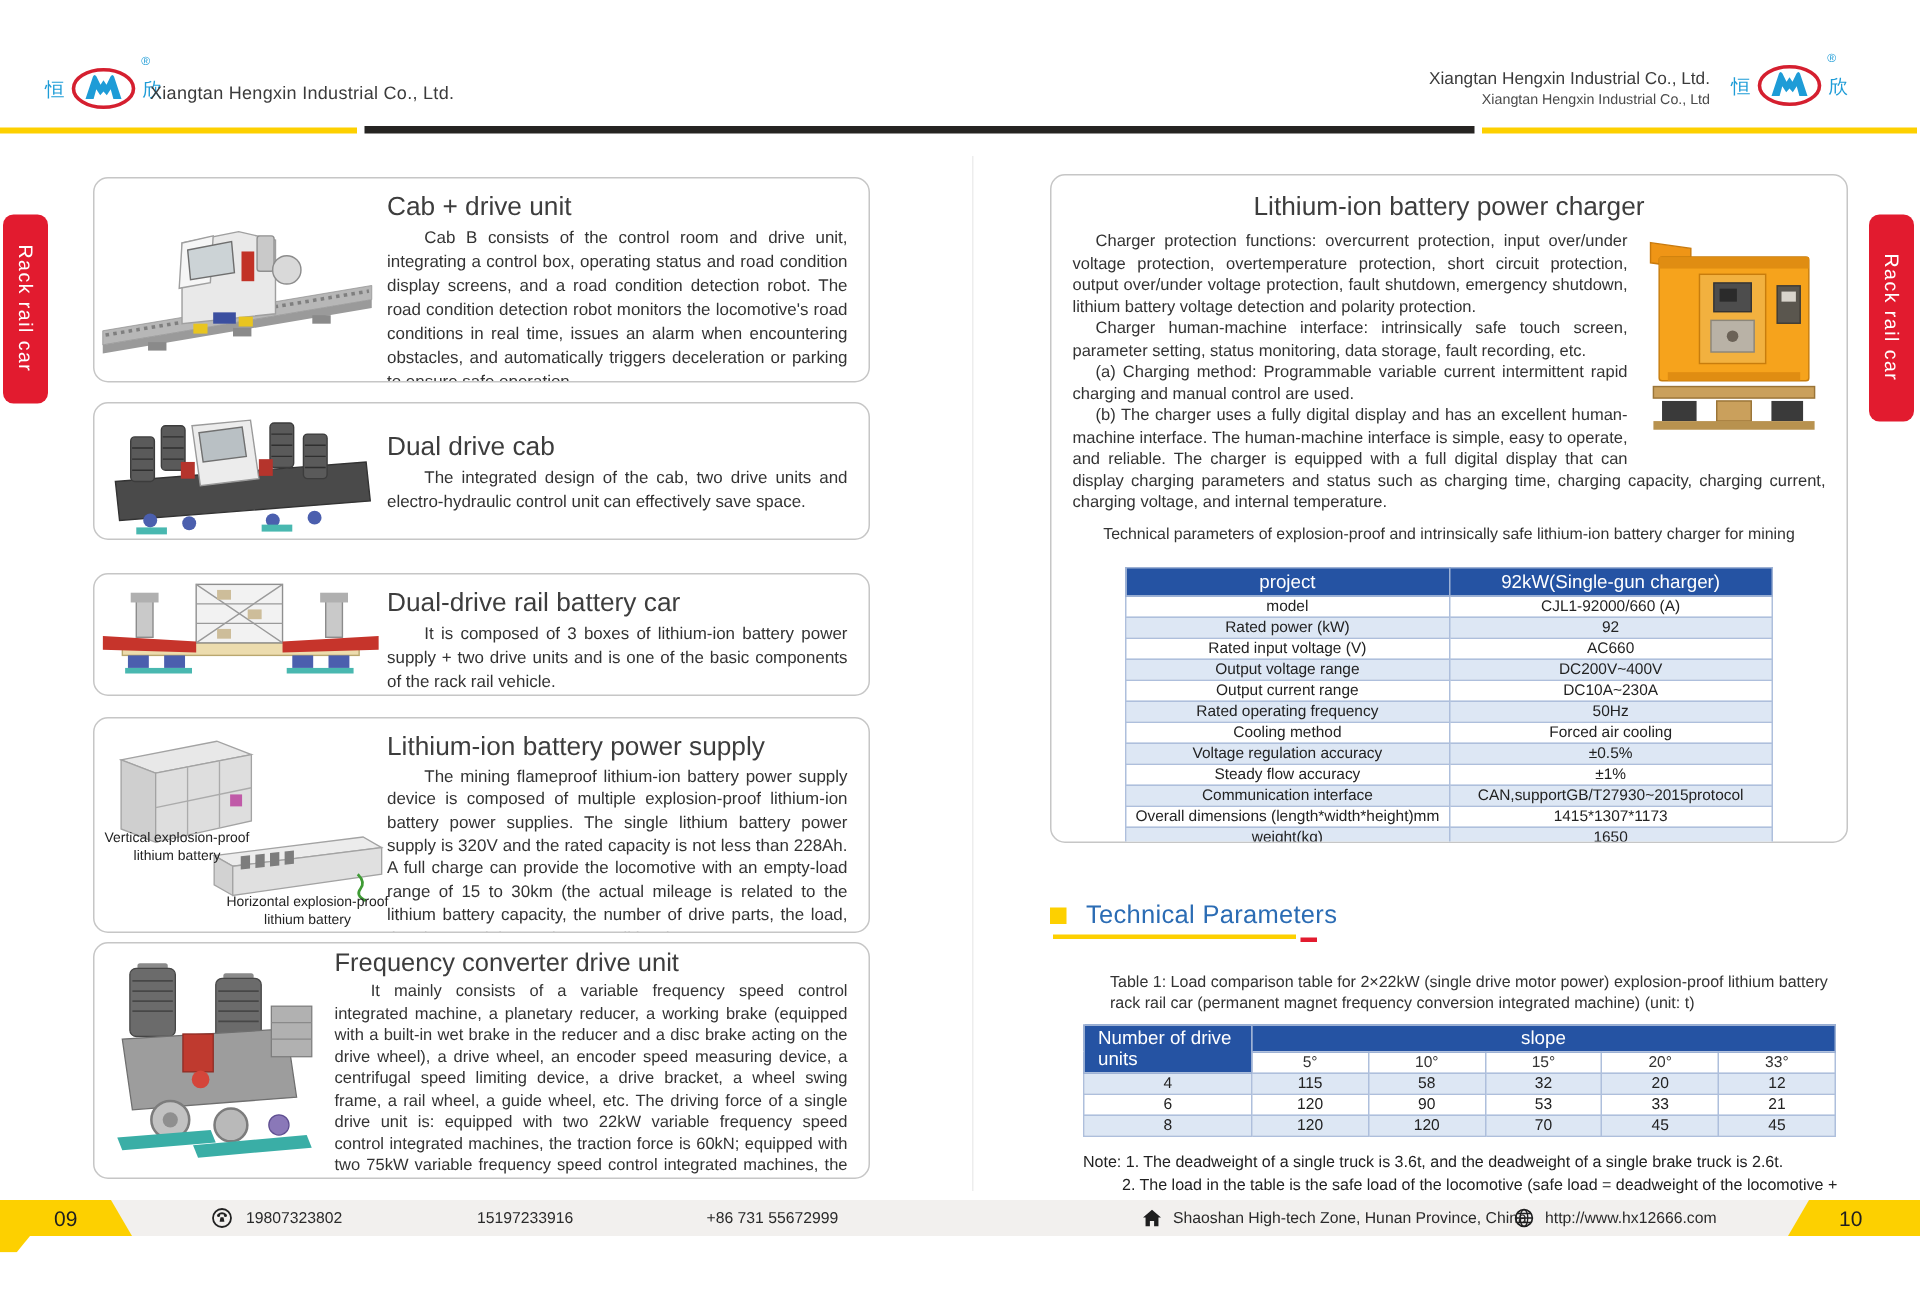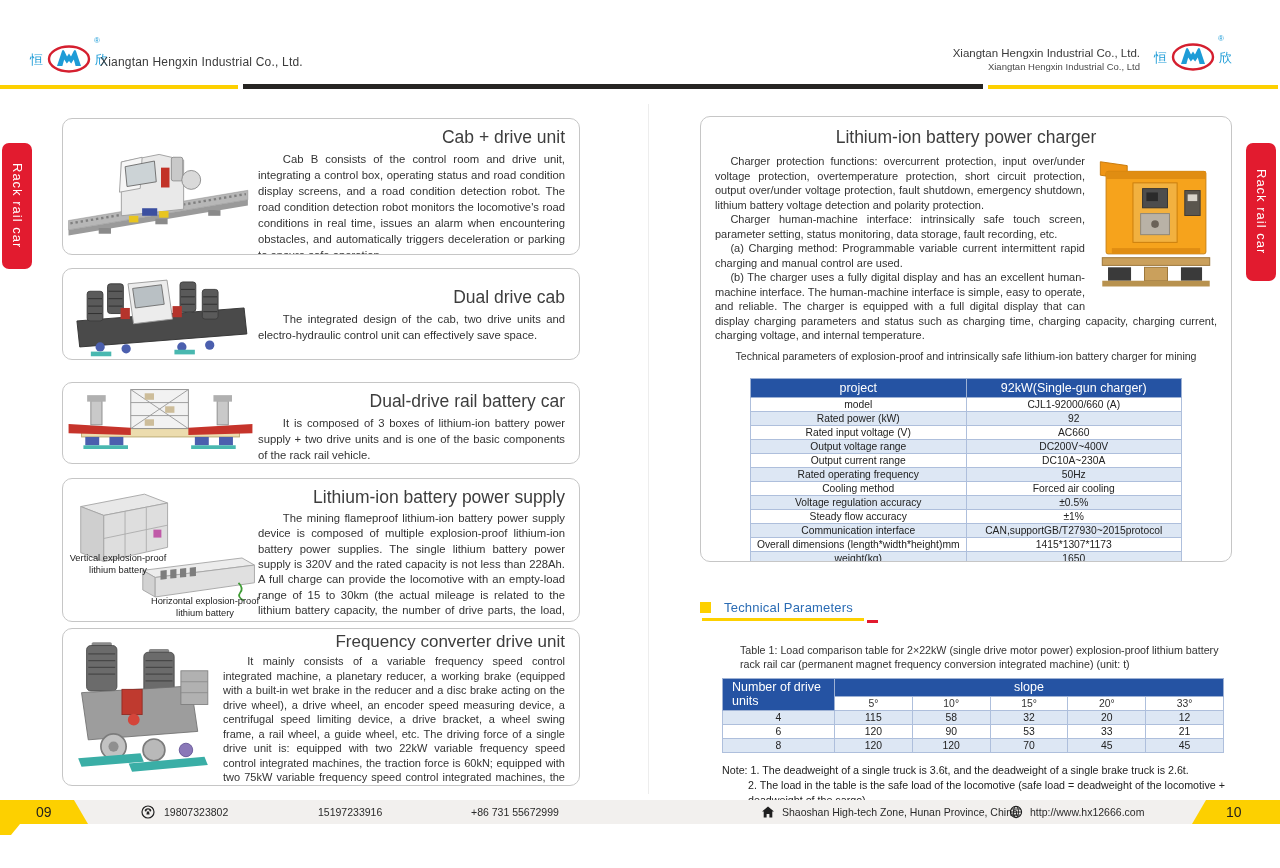--- a/index.html
+++ b/index.html
@@ -37,21 +37,21 @@
   .tab-left{left:2px;top:143px;height:126px}
   .tab-right{left:1246px;top:143px;height:138px}
 
   .gutter{position:absolute;left:648px;top:104px;width:1px;height:690px;background:#ededed}
 
   
   .card{position:absolute;left:62px;width:518px;border:1px solid #c6c6c6;border-radius:10px;
     background:#fff;display:flex;overflow:hidden}
   .card-img{flex:none;width:195px;position:relative;display:flex;align-items:center;justify-content:center}
   .card-body{flex:1;padding:6px 14px 4px 0;display:flex;flex-direction:column}
-  .card-title{text-align:right;font-size:17.5px;font-weight:400;color:#3d3d3d;margin:2px 0 3px}
+  .card-title{text-align:left;font-size:17.5px;font-weight:400;color:#3d3d3d;margin:2px 0 3px}
   .card-text{font-size:11.3px;line-height:1.42;text-align:justify;color:#333;text-indent:2.2em}
   #card-1{top:118px;height:137px}
   #card-2{top:268px;height:92px}
   #card-2 .card-body{padding-top:16px}
   #card-3{top:382px;height:82px}
   #card-4{top:478px;height:144px}
   #card-4 .card-text{line-height:1.36}
   #card-5{top:628px;height:158px}
   #card-5 .card-img{width:160px}
   #card-5 .card-body{padding-top:3px}
@@ -71,21 +71,21 @@
   .spec-table{width:432px;margin:16px auto;border-collapse:collapse;table-layout:fixed}
   .spec-table th{background:var(--table-header-blue);color:#fff;font-size:12.5px;font-weight:400;
     padding:2px 0;border:1px solid #9db1d4}
   .spec-table td{font-size:10.3px;color:#222;text-align:center;padding:1px 2px;border:1px solid #aebfdc;height:13px}
   .spec-table tbody tr:nth-child(even) td{background:var(--table-row-alt)}
 
   
   .tech-section{position:absolute;left:700px;top:600px;width:534px}
   .tech-heading{display:flex;align-items:center;gap:13px}
   .tech-bullet{width:11px;height:11px;background:var(--accent-yellow)}
-  .tech-heading-text{font-size:13px;color:var(--heading-blue);font-weight:500;letter-spacing:.2px}
+  .tech-heading-text{font-size:17px;color:var(--heading-blue);font-weight:500;letter-spacing:.2px}
   .tech-underline{position:relative;height:8px}
   .tech-underline .yl{position:absolute;left:2px;top:3px;width:162px;height:3px;background:var(--accent-yellow)}
   .tech-underline .rd{position:absolute;left:167px;top:5px;width:11px;height:3px;background:var(--accent-red)}
   .load-caption{margin:20px 0 6px 40px;width:492px;font-size:10.7px;line-height:1.35;color:#333}
   .load-table{border-collapse:collapse;margin-left:22px;table-layout:fixed;width:502px}
   .load-table th{border:1px solid #9db1d4;font-weight:400}
   .load-th-corner{background:var(--table-header-blue);color:#fff;text-align:left;
     padding:1px 4px 1px 9px;font-size:12.5px;line-height:1.15;width:112px}
   .load-th-slope{background:var(--table-header-blue);color:#fff;font-size:12.5px;height:17px}
   tr[data-name="load-table-slope-row"] th{background:#fff;color:#333;font-size:10.4px;height:13px;border:1px solid #aebfdc}

